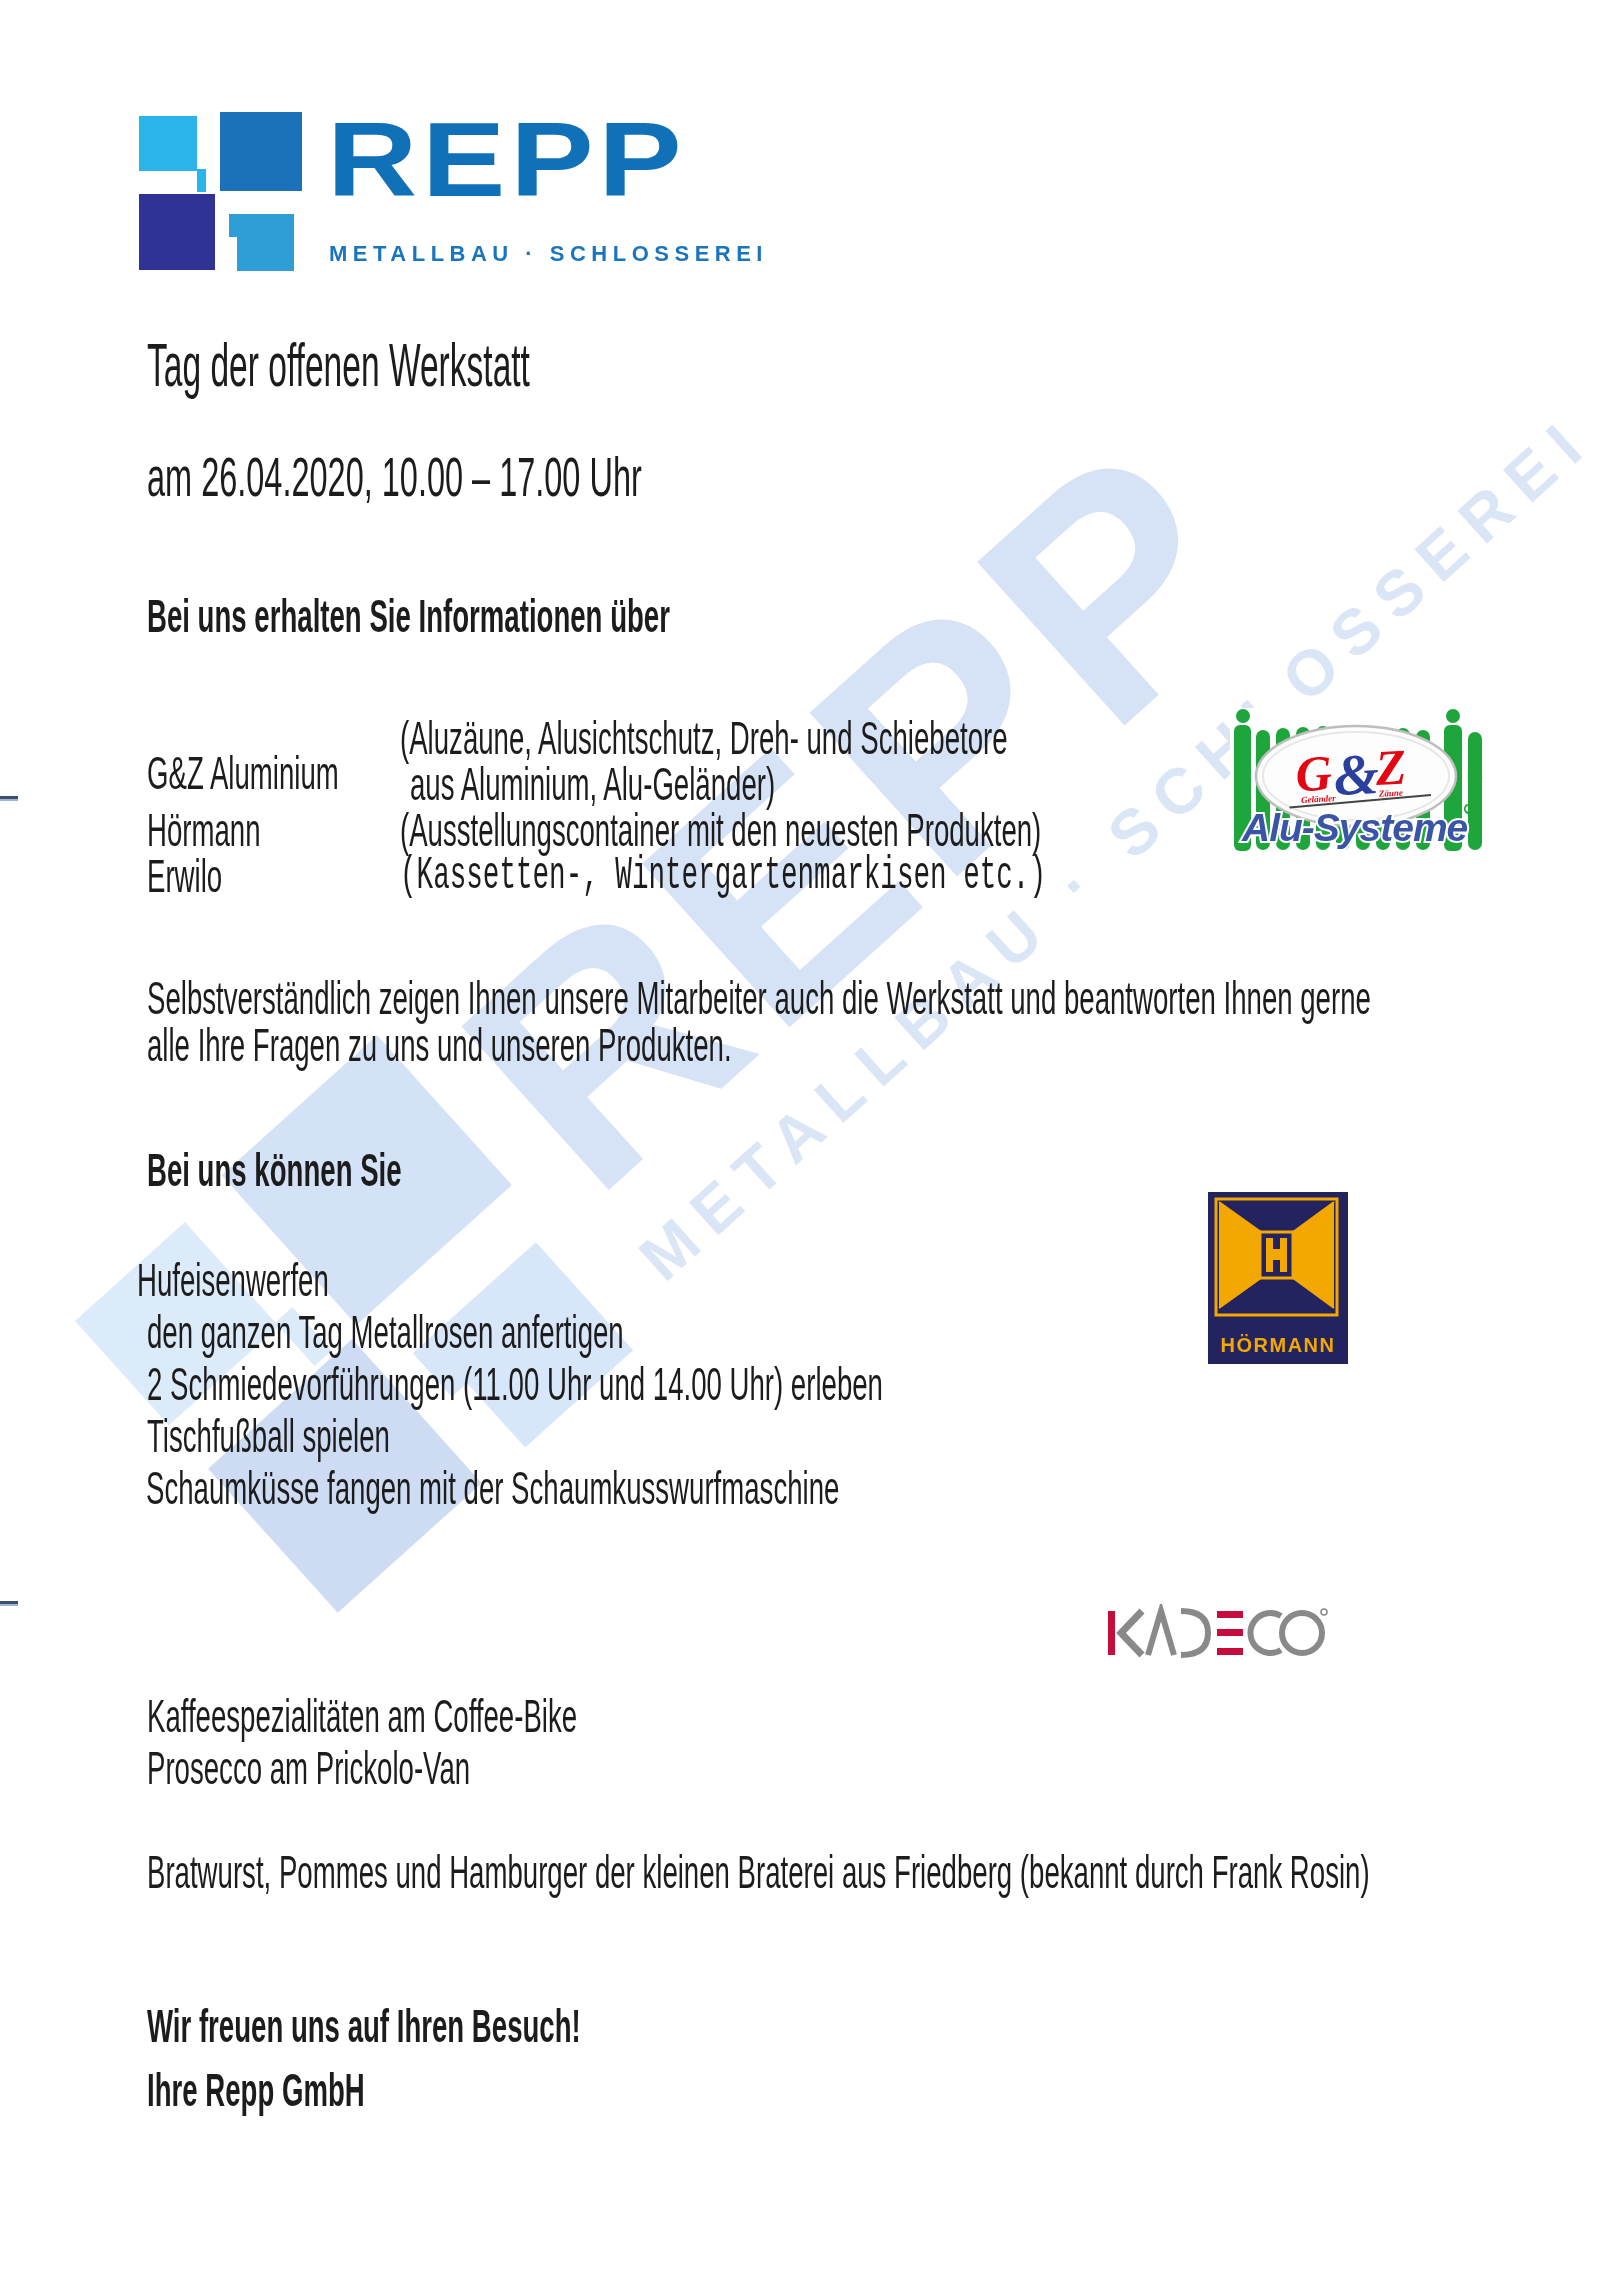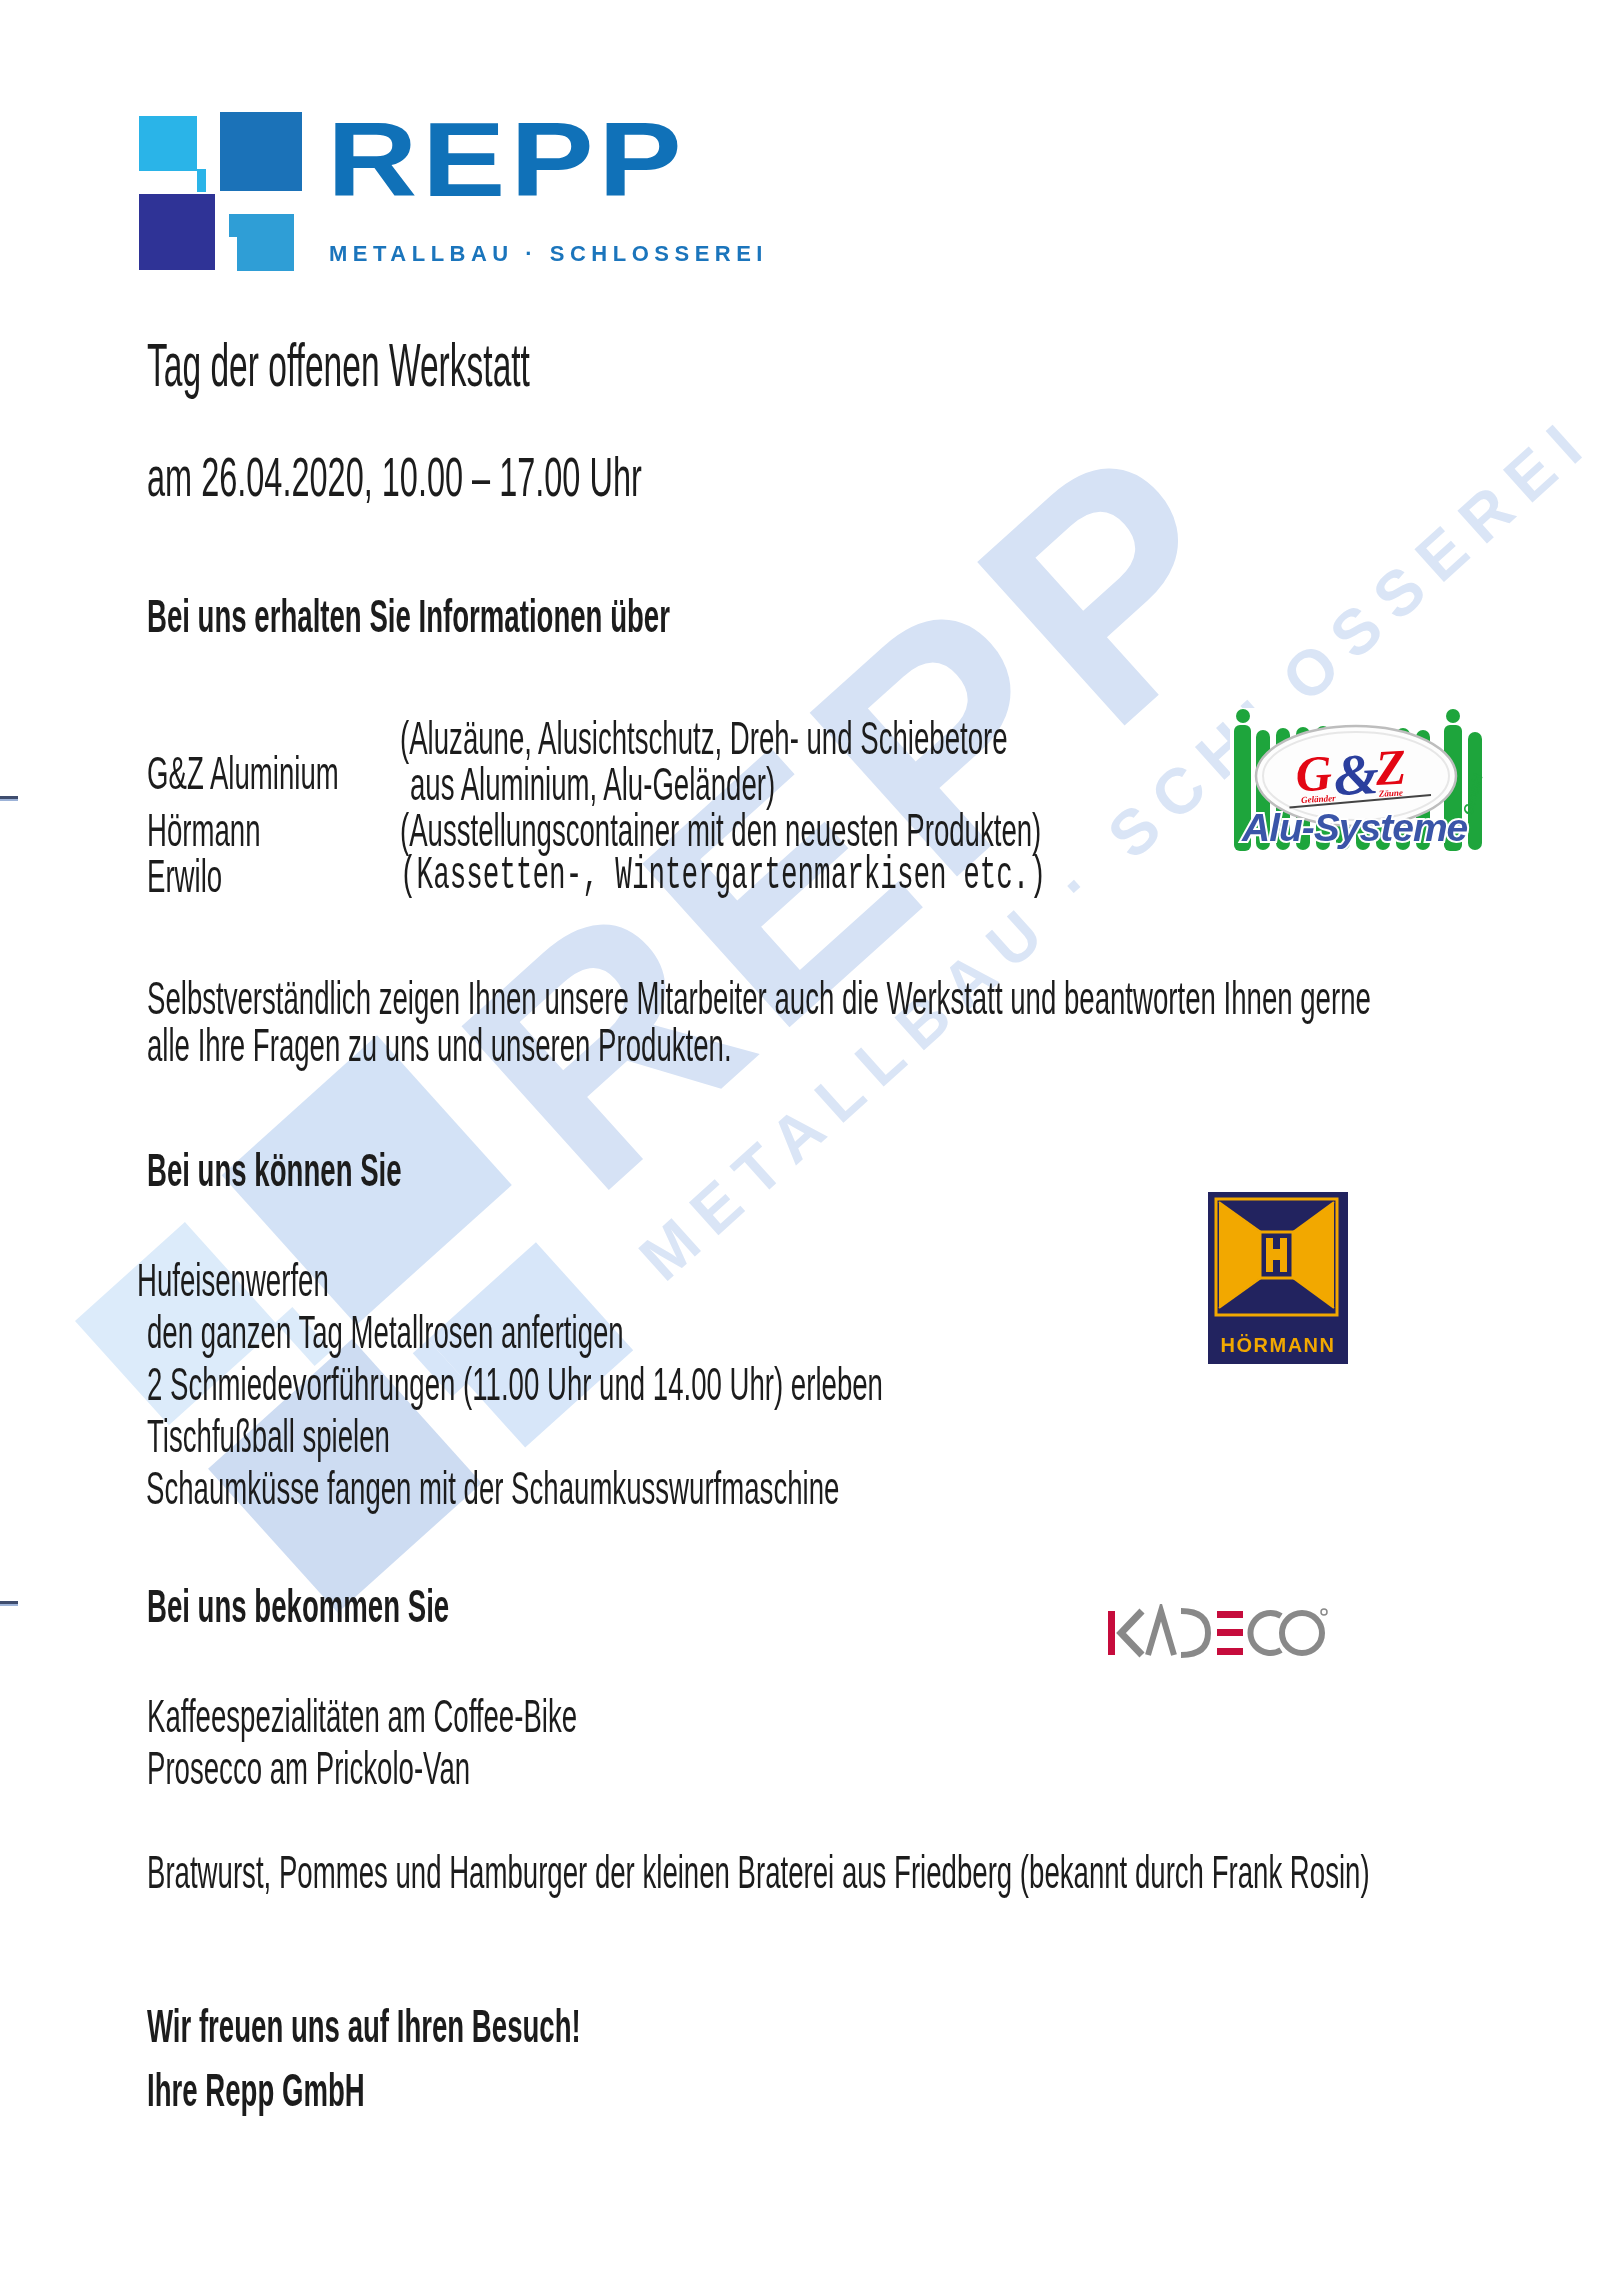--- a/index.html
+++ b/index.html
@@ -174,21 +174,20 @@
       <rect x="52" y="40" width="33" height="46" fill="#22235f" stroke="#f2a800" stroke-width="3"></rect>
       <g fill="#f2a800">
         <rect x="58" y="46" width="7" height="34"></rect>
         <rect x="72" y="46" width="7" height="34"></rect>
         <rect x="63" y="57" width="11" height="11"></rect>
       </g>
       <text x="70" y="160" text-anchor="middle" font-family="Liberation Sans, sans-serif" font-weight="700" font-size="20" letter-spacing="1.5" fill="#f2a800">HÖRMANN</text>
     </svg>
   </div>
 
-  <div class="t body-line bold" style="left:147px;top:1579px;"><span>Bei uns bekommen Sie</span></div>
 
   <div class="kadeco-logo" aria-label="KADECO">
     <svg width="220" height="62" viewBox="0 0 220 58" xmlns="http://www.w3.org/2000/svg">
       <rect x="0" y="5" width="7" height="44" fill="#c60c3c"></rect>
       <path d="M34,5 L13,27 L34,49" fill="none" stroke="#898989" stroke-width="7"></path>
       <path d="M40,49 L53,5 L66,49" fill="none" stroke="#898989" stroke-width="6"></path>
       <path d="M73,5 Q100,5 100,27 Q100,49 73,49" fill="none" stroke="#898989" stroke-width="6"></path>
       <g fill="#c60c3c">
         <rect x="109" y="5" width="26" height="7"></rect>
         <rect x="109" y="23" width="26" height="7"></rect>

